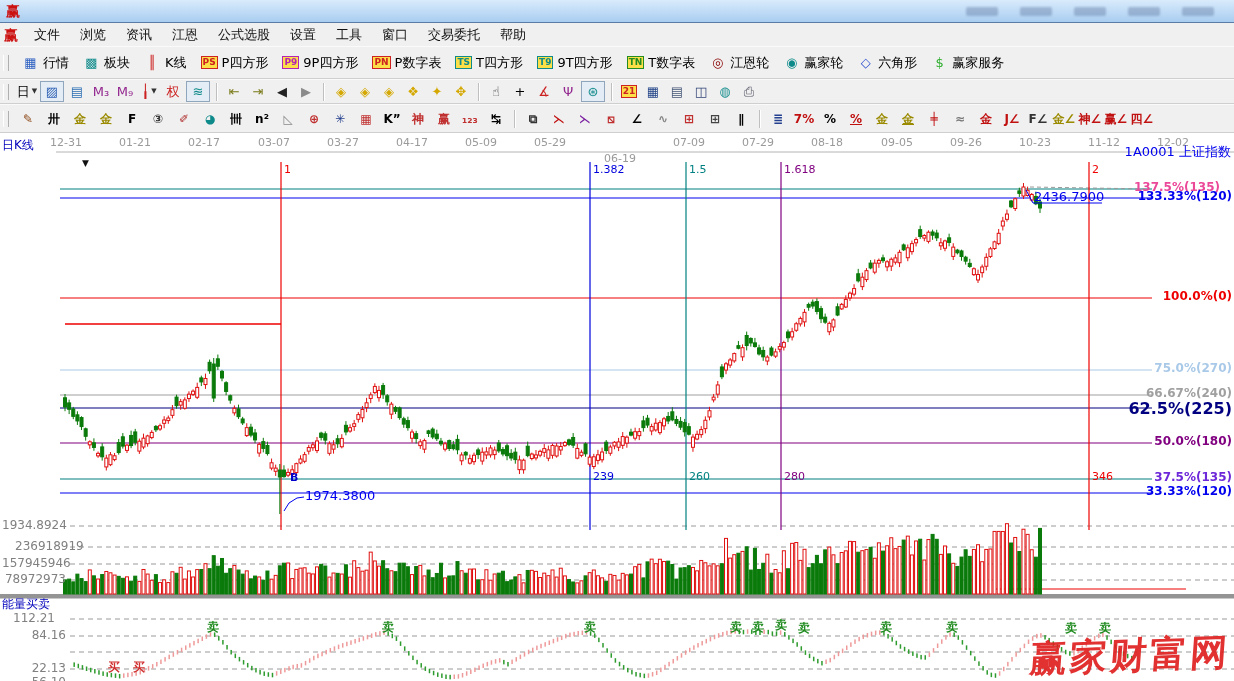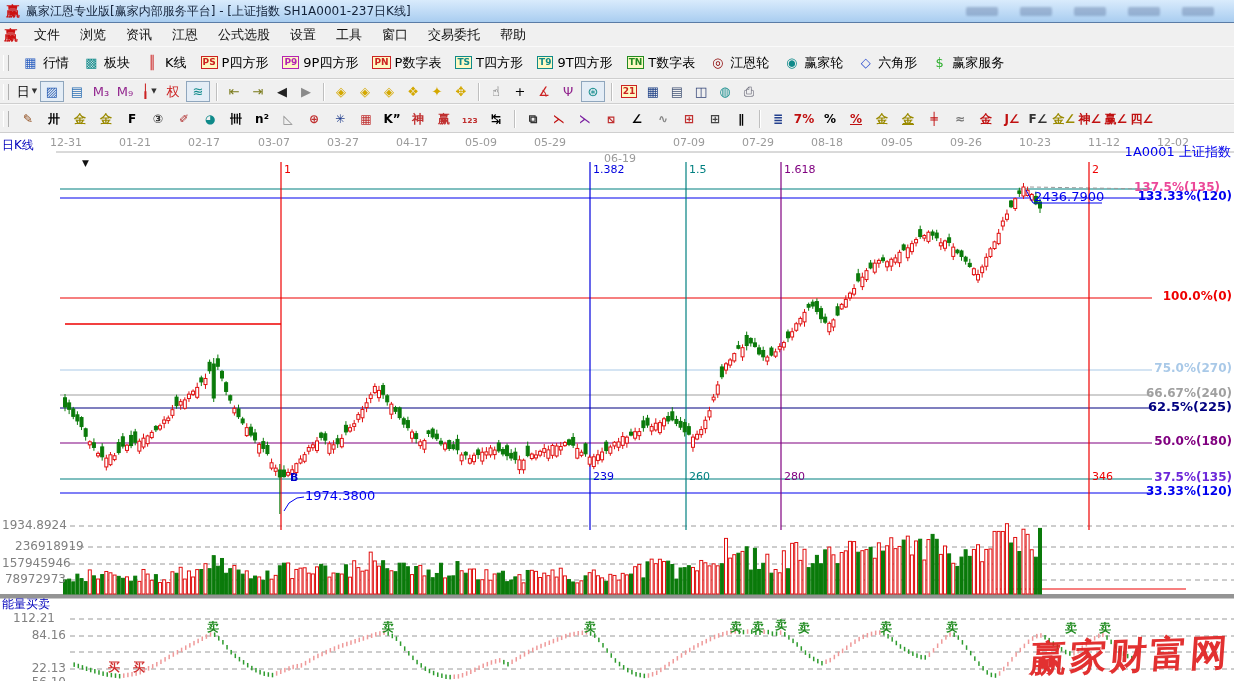--- a/index.html
+++ b/index.html
@@ -16,42 +16,41 @@
   .toolbar{background:#f0f0f0;display:flex;align-items:center;border-top:1px solid #fafafa;
            border-bottom:1px solid #cfcfcf;}
   .tb-a{height:31px;}
   .tb-b{height:23px;}
   .tb-c{height:27px;}
   .grip{width:4px;height:16px;border-left:1px solid #ffffff;border-right:1px solid #b0b0b0;margin:0 6px 0 3px;}
   .vsep{width:1px;height:18px;background:#bfbfbf;box-shadow:1px 0 0 #fff;margin:0 5px;}
   .tba-item{display:flex;align-items:center;gap:4px;padding:0 7px;height:24px;cursor:default;}
   .icon16{min-width:17px;height:17px;display:flex;align-items:center;justify-content:center;
           font-size:13px;line-height:1;}
-  .code-icon{font-size:9px;font-weight:bold;border:1px solid;padding:0 1px;line-height:11px;background:#fef9c3;}
+  .code-icon{font-size:9px;font-weight:bold;border:1px solid;padding:0 1px;line-height:11px;background:#fde047;}
   .tbb-btn{min-width:22px;height:19px;display:flex;align-items:center;justify-content:center;
            font-size:13px;line-height:1;margin:0 1px;cursor:default;}
   .tbc-btn{min-width:24px;height:21px;display:flex;align-items:center;justify-content:center;
            font-size:12px;line-height:1;margin:0 1px;cursor:default;font-weight:bold;}
   .pressed{border:1px solid #8fa6bd;background:#e4edf6;}
   .caret{font-size:7px;color:#333;margin-left:2px;}
   .u{text-decoration:underline;}
   .chart{position:relative;width:1234px;height:554px;background:#fff;}
   .chart svg{position:absolute;left:0;top:0;}
   .clabel{position:absolute;white-space:nowrap;line-height:1.15;}
   .watermark{position:absolute;right:4px;bottom:6px;font-size:37px;font-weight:bold;color:#e02020;
              letter-spacing:3px;transform:skewX(-6deg) rotate(-2deg);opacity:.92;}
 </style>
 </head>
 <body>
 
 <div id="app">
 
   <div class="titlebar">
     <span class="logo">赢</span>
-    <span>赢家江恩专业版[赢家内部服务平台] - [上证指数  SH1A0001-237日K线]</span>
     <div class="ghosts">
       <div class="ghost"></div>
       <div class="ghost"></div>
       <div class="ghost"></div>
       <div class="ghost"></div>
       <div class="ghost"></div>
     </div>
   </div>
 
   <div class="menubar" id="menubar">
@@ -1375,21 +1374,21 @@
         <div class="clabel" style="left: 1084px; top: 4px; color: rgb(154, 154, 154); font-size: 11px; width: 40px; text-align: center;">11-12</div>
         <div class="clabel" style="left: 1153px; top: 4px; color: rgb(154, 154, 154); font-size: 11px; width: 40px; text-align: center;">12-02</div>
         <div class="clabel" style="left: 2px; top: 6px; color: rgb(0, 0, 187); font-size: 12px;">日K线</div>
         <div class="clabel" style="left: auto; top: 12px; color: rgb(0, 0, 238); font-size: 13px; right: 3px;">1A0001 上证指数</div>
         <div class="clabel" style="left: 2px; top: 465px; color: rgb(0, 0, 187); font-size: 12px;">能量买卖</div>
         <div class="clabel" style="left: auto; top: 48px; color: #ec4899; font-size: 12px; font-weight: bold; right: 14px;">137.5%(135)</div>
         <div class="clabel" style="left: auto; top: 57px; color: rgb(0, 0, 238); font-size: 12px; font-weight: bold; right: 2px;">133.33%(120)</div>
         <div class="clabel" style="left: auto; top: 157px; color: rgb(238, 0, 0); font-size: 12px; font-weight: bold; right: 2px;">100.0%(0)</div>
         <div class="clabel" style="left: auto; top: 229px; color: rgb(169, 201, 232); font-size: 12px; font-weight: bold; right: 2px;">75.0%(270)</div>
         <div class="clabel" style="left: auto; top: 254px; color: rgb(160, 160, 160); font-size: 12px; font-weight: bold; right: 2px;">66.67%(240)</div>
-        <div class="clabel" style="left: auto; top: 267px; color: rgb(0, 0, 128); font-size: 13px; font-weight: bold; right: 2px;">62.5%(225)</div>
+        <div class="clabel" style="left: auto; top: 267px; color: rgb(0, 0, 128); font-size: 16px; font-weight: bold; right: 2px;">62.5%(225)</div>
         <div class="clabel" style="left: auto; top: 302px; color: rgb(128, 0, 128); font-size: 12px; font-weight: bold; right: 2px;">50.0%(180)</div>
         <div class="clabel" style="left: auto; top: 338px; color: #6d28d9; font-size: 12px; font-weight: bold; right: 2px;">37.5%(135)</div>
         <div class="clabel" style="left: auto; top: 352px; color: rgb(0, 0, 238); font-size: 12px; font-weight: bold; right: 2px;">33.33%(120)</div>
         <div class="clabel" style="left: 2px; top: 386px; color: rgb(128, 128, 128); font-size: 12px; width: 64px; text-align: right;">1934.8924</div>
         <div class="clabel" style="left: 2px; top: 407px; color: rgb(128, 128, 128); font-size: 12px; width: 64px; text-align: right; margin-left: 13px;">236918919</div>
         <div class="clabel" style="left: 2px; top: 424px; color: rgb(128, 128, 128); font-size: 12px; width: 64px; text-align: right;">157945946</div>
         <div class="clabel" style="left: 2px; top: 440px; color: rgb(128, 128, 128); font-size: 12px; width: 64px; text-align: right;">78972973</div>
         <div class="clabel" style="left: 2px; top: 479px; color: rgb(128, 128, 128); font-size: 12px; width: 64px; text-align: center;">112.21</div>
         <div class="clabel" style="left: 2px; top: 496px; color: rgb(128, 128, 128); font-size: 12px; width: 64px; text-align: right;">84.16</div>
         <div class="clabel" style="left: 2px; top: 512px; color: rgb(128, 128, 128); font-size: 12px; width: 64px; text-align: right; margin-top: 31px;">56.10</div>

